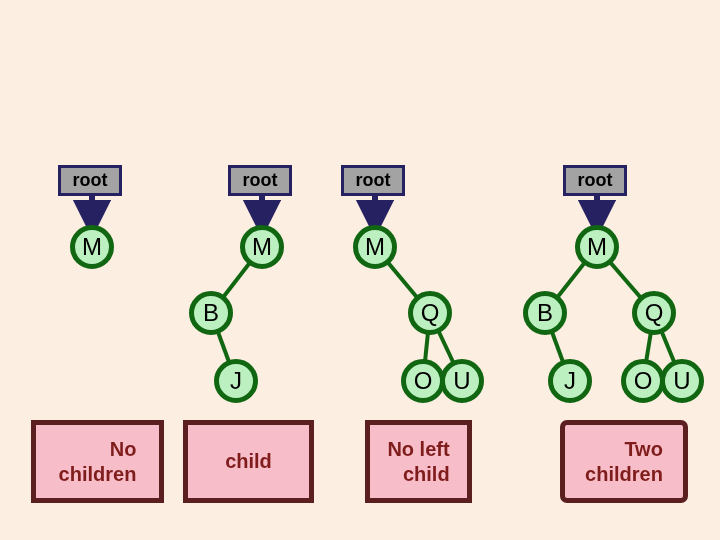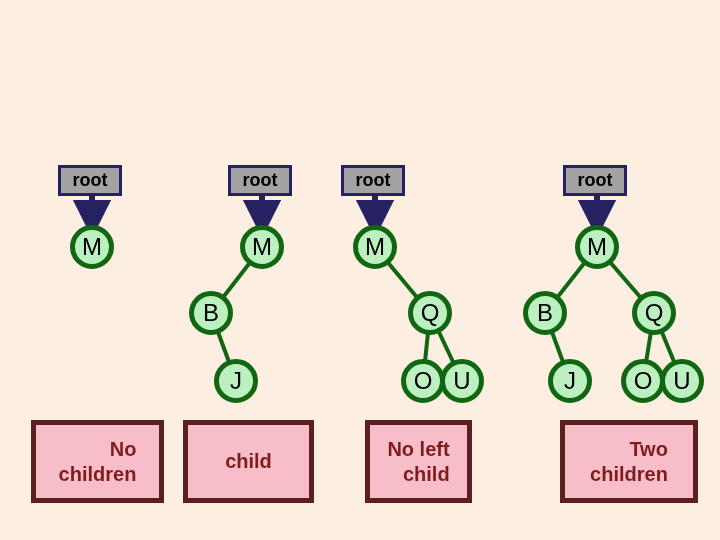--- a/index.html
+++ b/index.html
@@ -180,20 +180,20 @@
     </div>
   </div>
 
   <div class="caption-box" style="left:365px; top:420px; width:107px;">
     <div>
       <span>No left</span>
       <span>child</span>
     </div>
   </div>
 
-  <div class="caption-box" style="left:560px; top:420px; width:138px;">
+  <div class="caption-box" style="left:560px; top:420px; width:128px;border-radius:7px;">
     <div>
       <span>Two</span>
       <span>children</span>
     </div>
   </div>
 
 </div>
 
 </body></html>

